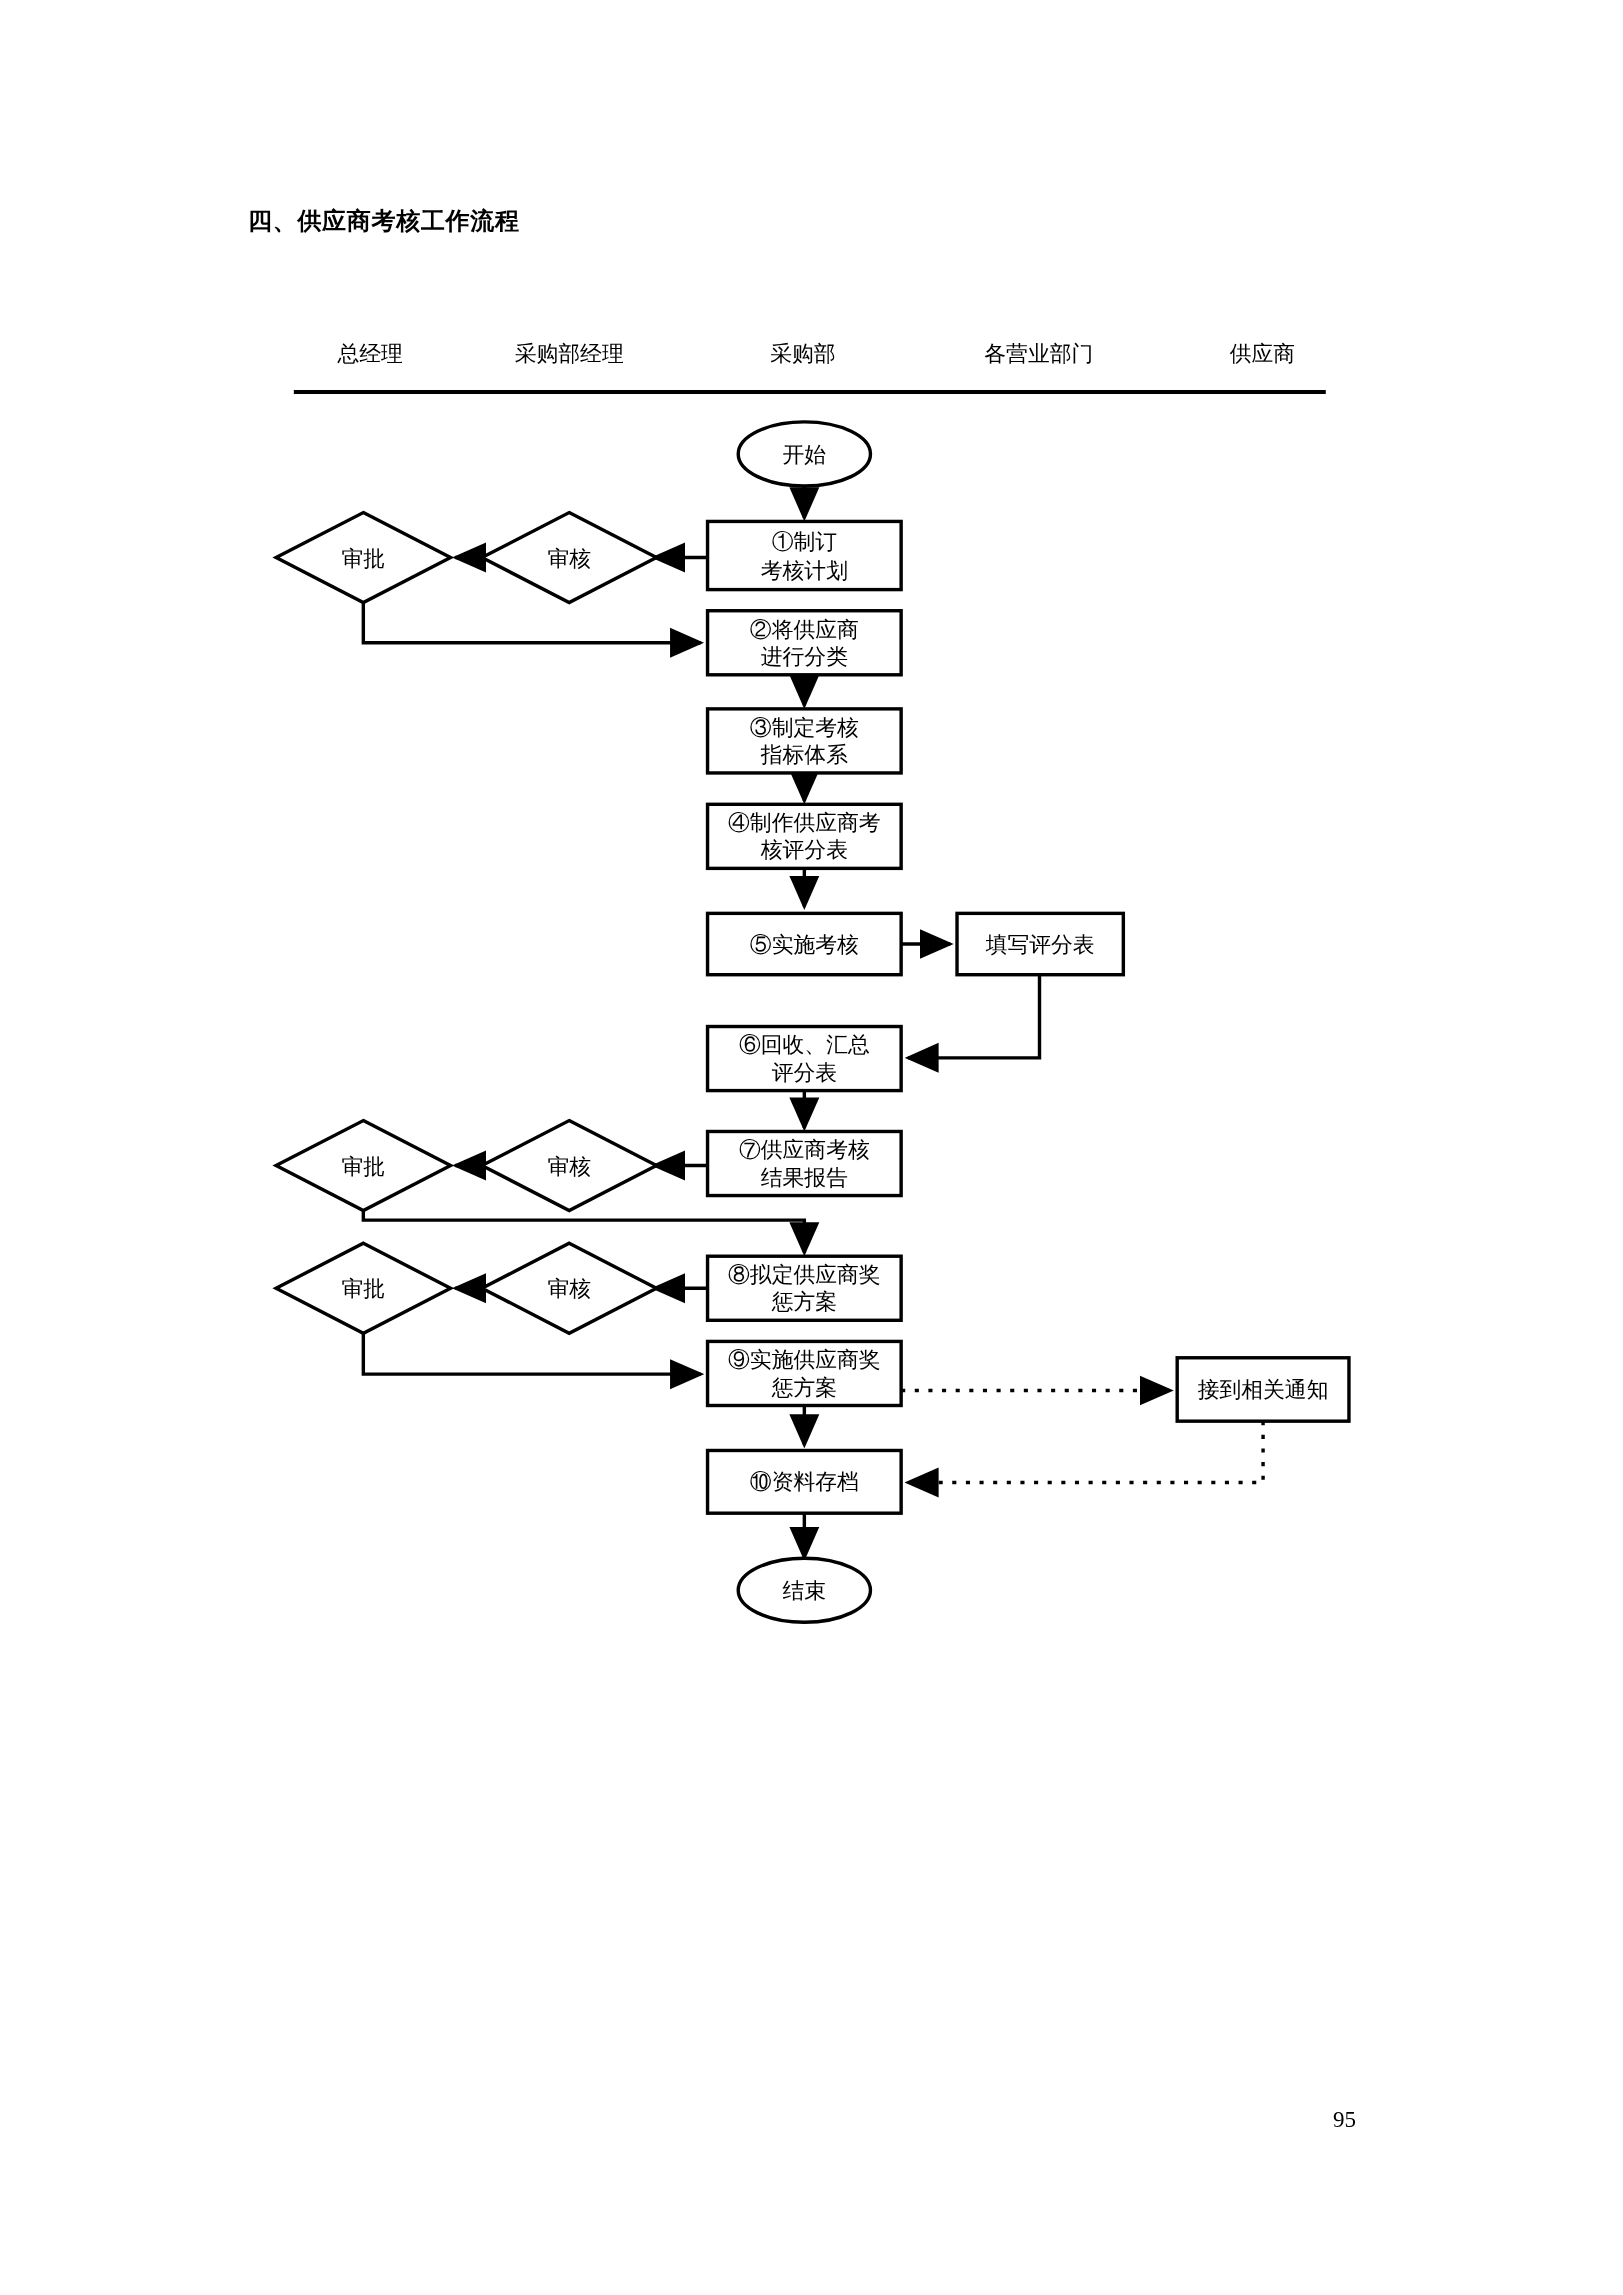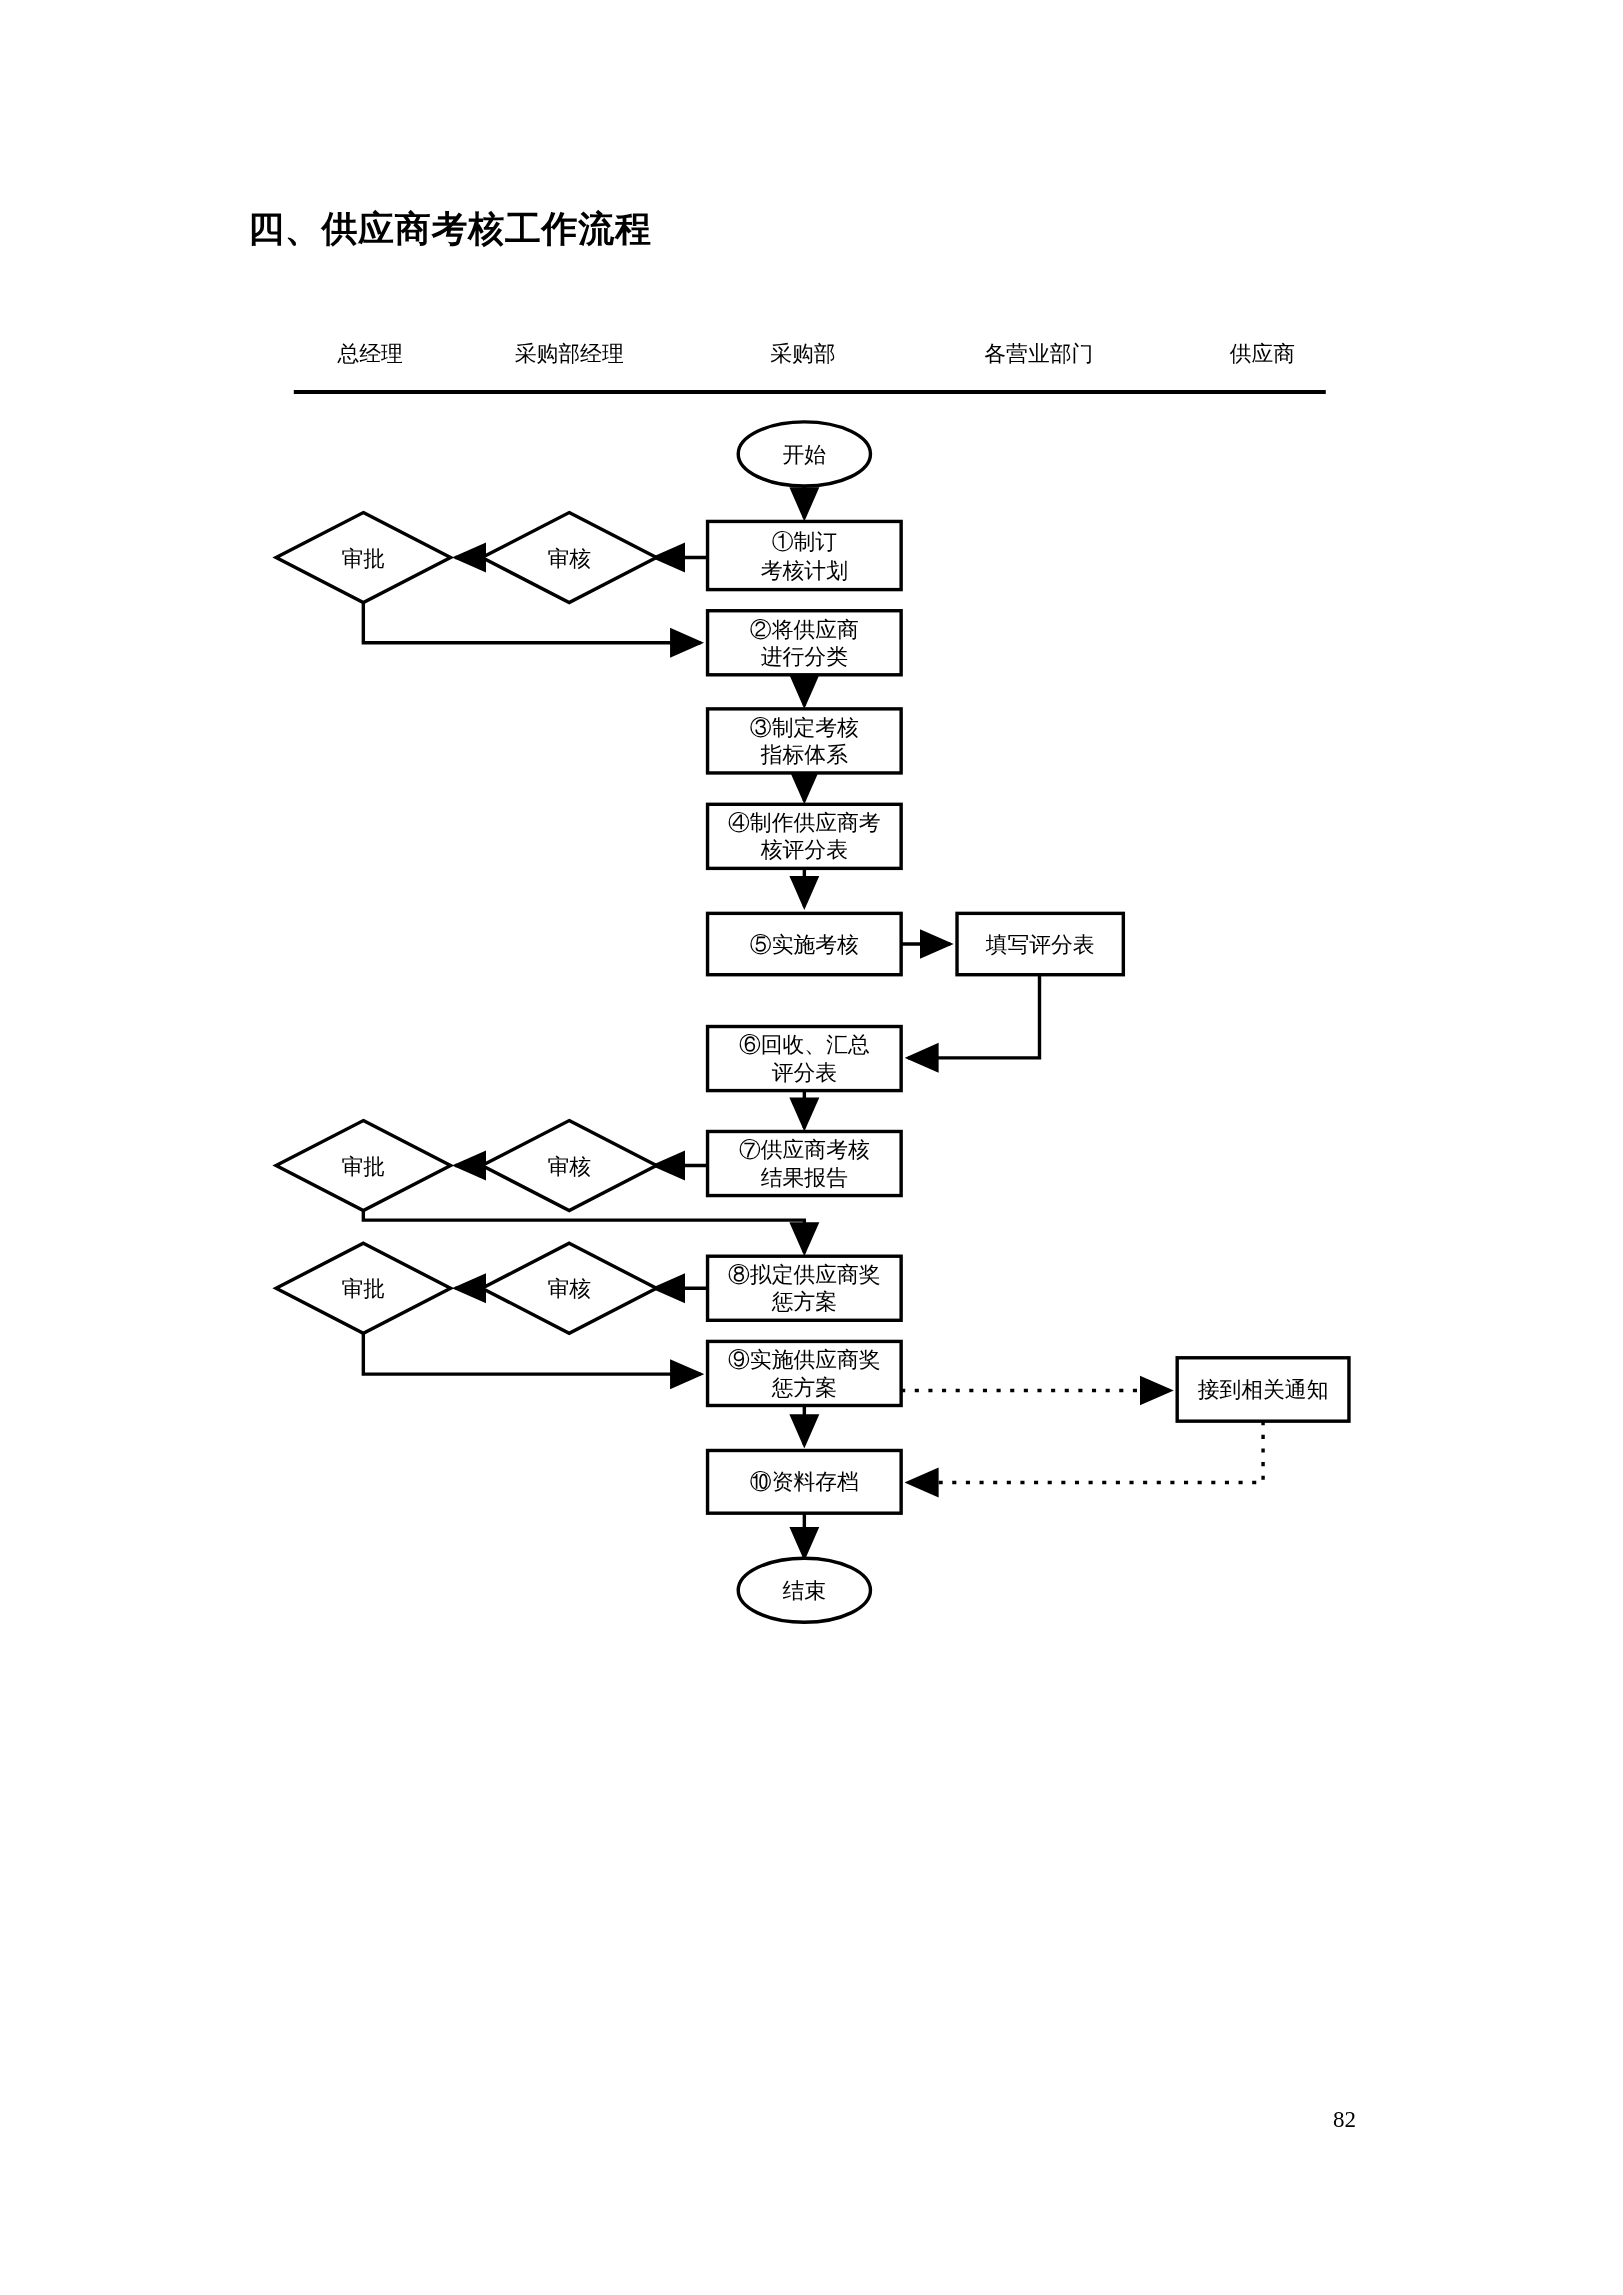--- a/index.html
+++ b/index.html
@@ -16,21 +16,21 @@
   }
   .page {
     position: absolute;
     inset: 0;
     background: #ffffff;
   }
   #doc-title {
     position: absolute;
     left: 248px;
     top: 205px;
-    font-size: 36px;
+    font-size: 24px;
     font-weight: bold;
     letter-spacing: 0.7px;
     color: #000000;
     white-space: nowrap;
   }
   #flow-svg {
     position: absolute;
     left: 0;
     top: 0;
   }
@@ -226,16 +226,16 @@
       <text class="node-text" x="1180" y="2185" text-anchor="middle">⑩资料存档</text>
     </g>
 
     <g>
       <ellipse class="shape" cx="1180" cy="2333" rx="97" ry="47"></ellipse>
       <text class="node-text" x="1180" y="2345" text-anchor="middle">结束</text>
     </g>
 
   </svg>
 
-  <div id="page-number">82</div>
+  <div id="page-number">95</div>
 
 </div>
 
 
 </body></html>

